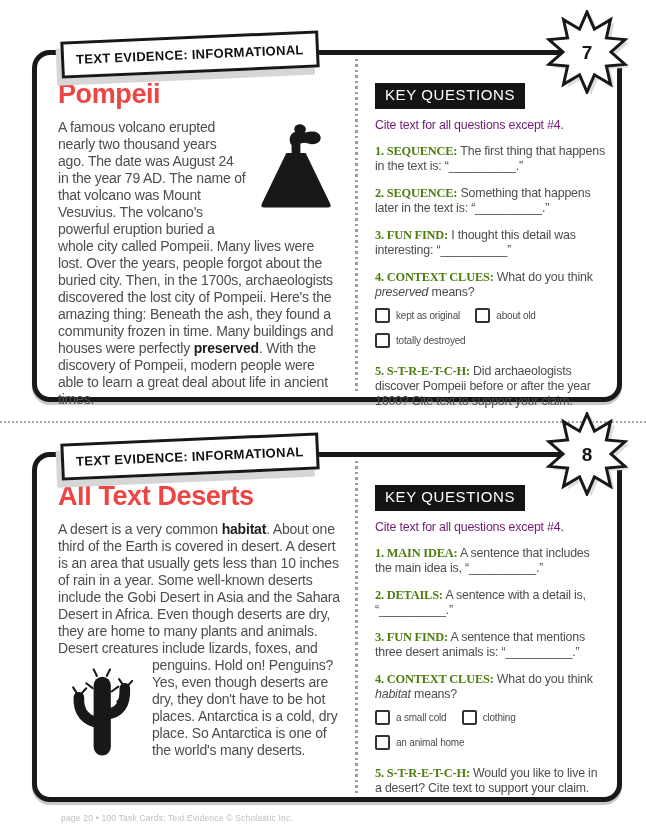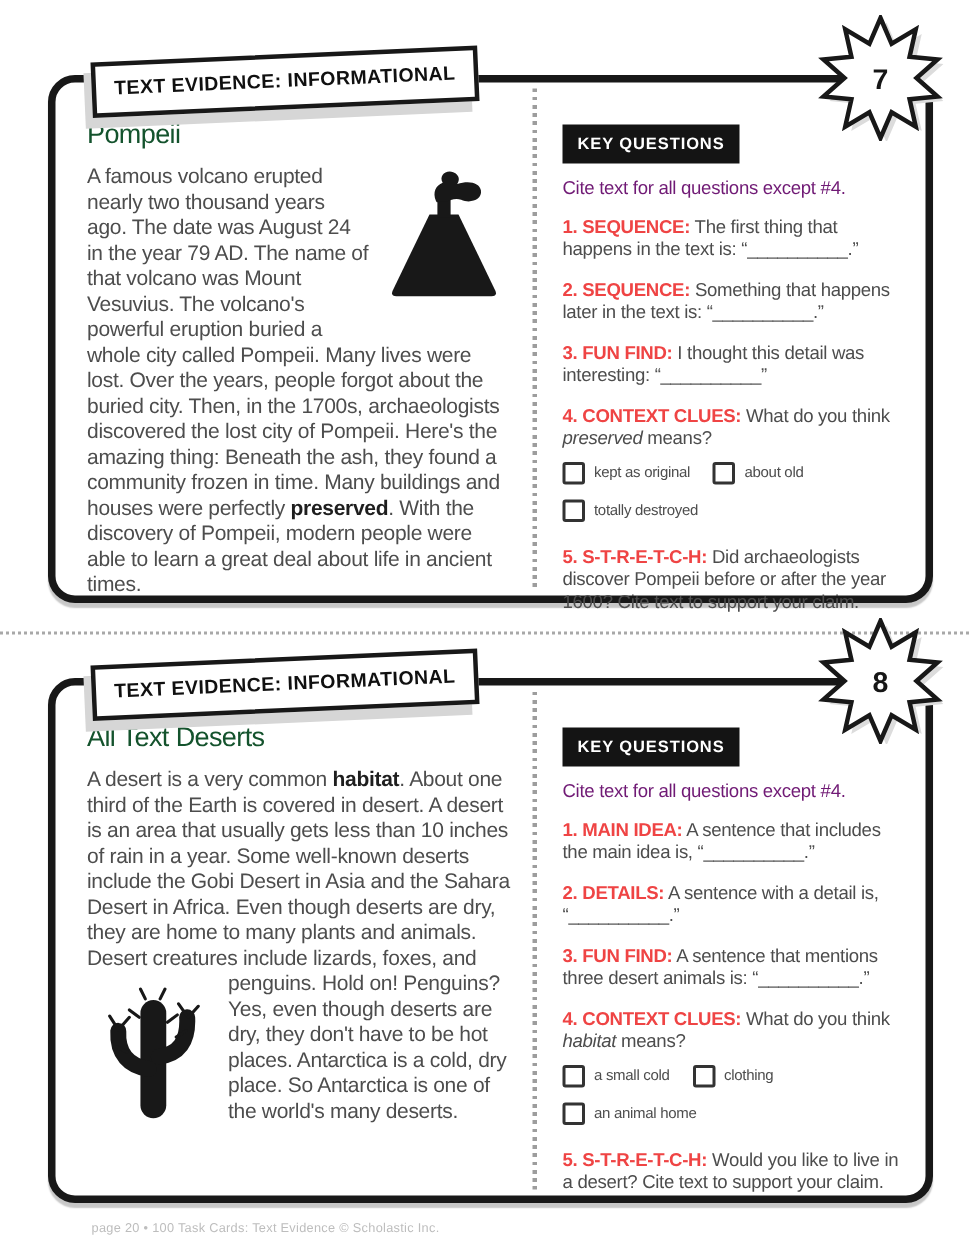--- a/index.html
+++ b/index.html
@@ -21,30 +21,30 @@
     background:repeating-linear-gradient(to bottom,#9d9d9d 0 2.5px,transparent 2.5px 5.5px);
   }
   .right-col{flex:1;padding:28px 12px 0 17px;box-sizing:border-box;}
   .banner{
     position:absolute;top:-19px;left:24px;background:#fff;
     border:3px solid #181818;padding:6px 12px 7px;
     transform:rotate(-2.5deg);box-shadow:-5px 7px 0 #d6d6d6;z-index:3;
   }
   .banner-text{font-weight:bold;font-size:13px;letter-spacing:0.3px;color:#101010;white-space:nowrap;}
   .starburst{position:absolute;top:-45px;right:-12px;width:84px;height:84px;z-index:3;}
-  .card-title{font-size:18px;font-weight:normal;color:#14532d;margin:0 0 9px;letter-spacing:-0.4px;}
+  .card-title{font-size:27px;font-weight:bold;color:#ef4444;margin:0 0 9px;letter-spacing:-0.4px;}
   .passage{font-size:14px;line-height:17px;color:#4d4d4d;letter-spacing:-0.2px;}
   .passage b{color:#1e1e1e;}
   .volcano-float{float:right;width:88px;height:92px;margin:2px 0 10px 6px;}
   .cactus-float{float:left;width:82px;height:104px;margin:3px 10px 0 2px;}
   .kq-box{display:inline-block;background:#141414;color:#fff;padding:3px 10px 5px;}
-  .kq-text{font-size:11px;font-weight:700;letter-spacing:0.6px;white-space:nowrap;}
+  .kq-text{font-size:15px;font-weight:400;letter-spacing:0.6px;white-space:nowrap;}
   .kq-intro{margin-top:9px;font-size:12.4px;letter-spacing:-0.2px;color:#701a75;}
   .q{margin-top:12px;font-size:12.4px;line-height:15px;letter-spacing:-0.2px;color:#4d4d4d;}
-  .q b{color:#ef4444;}
+  .q b{color:#4d7c0f;font-family:Liberation Serif, serif;}
   .it{font-style:italic;}
   .opts{margin-top:2px;}
   .opt{display:inline-flex;align-items:center;margin-right:12px;margin-top:6px;
        font-size:10px;letter-spacing:-0.2px;color:#4d4d4d;}
   .cb{width:11px;height:11px;border:2px solid #333;border-radius:2px;margin-right:6px;flex:0 0 auto;background:#fff;}
   .page-divider{position:absolute;top:421px;left:0;width:100%;border-top:2px dotted #a8a8a8;}
   .footer{position:absolute;top:813px;left:35px;font-size:8.5px;color:#bdbdbd;letter-spacing:0.2px;margin-left:26px;}
 </style>
 </head>
 <body>

